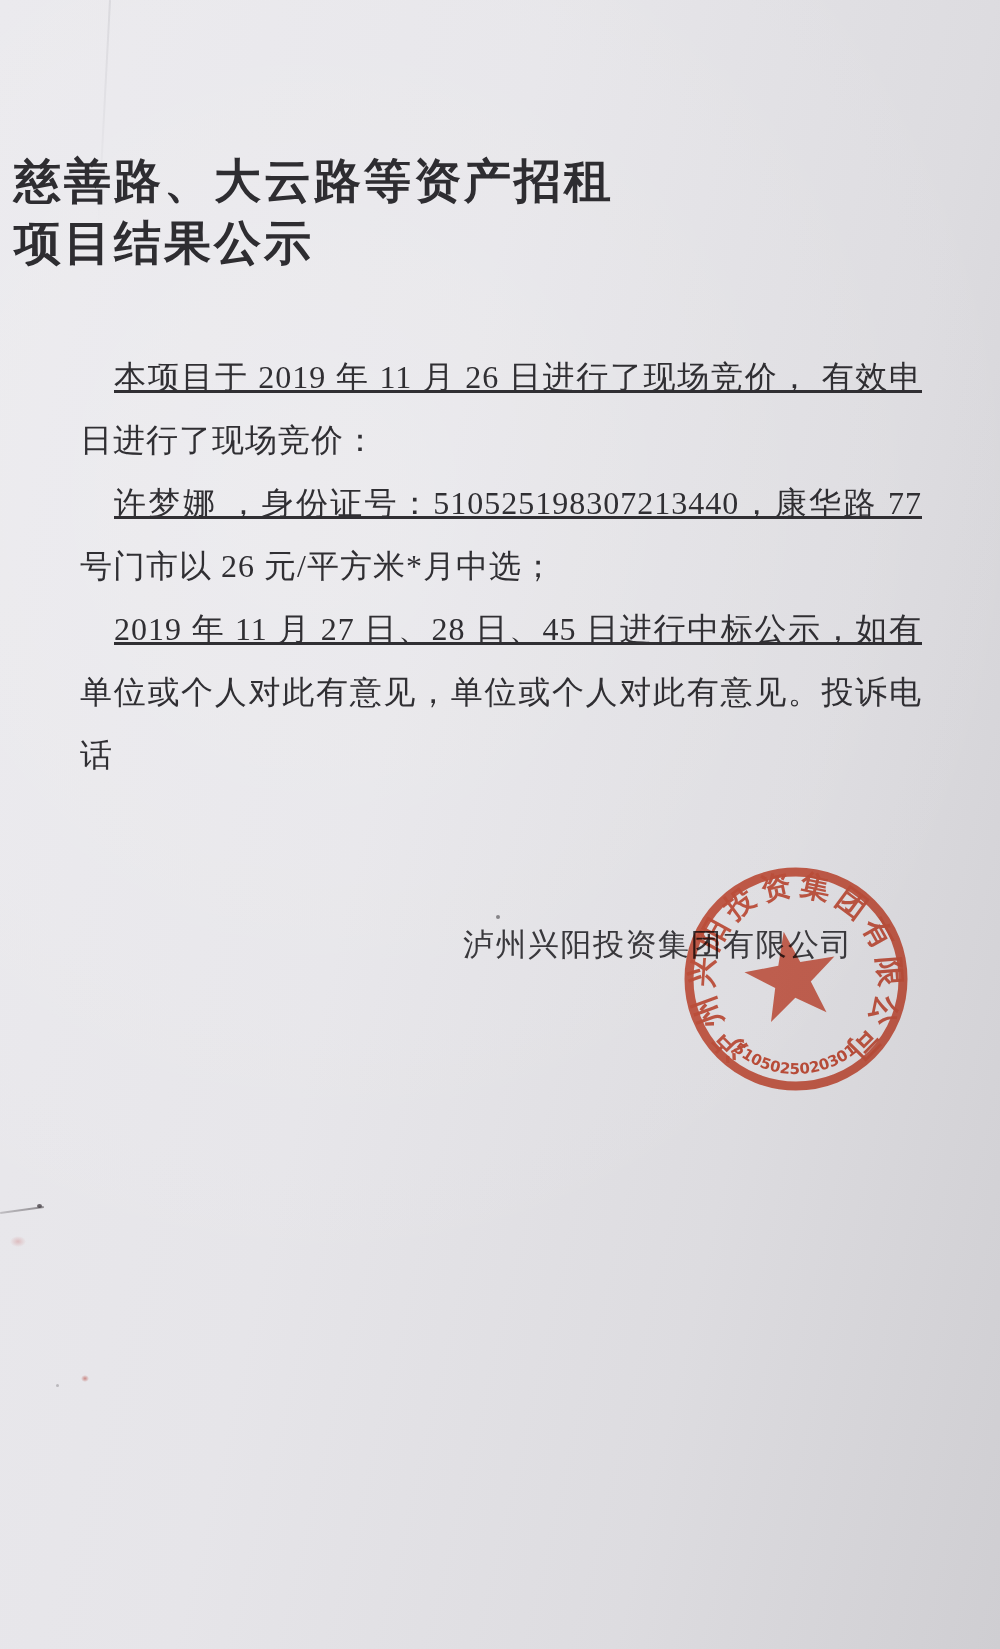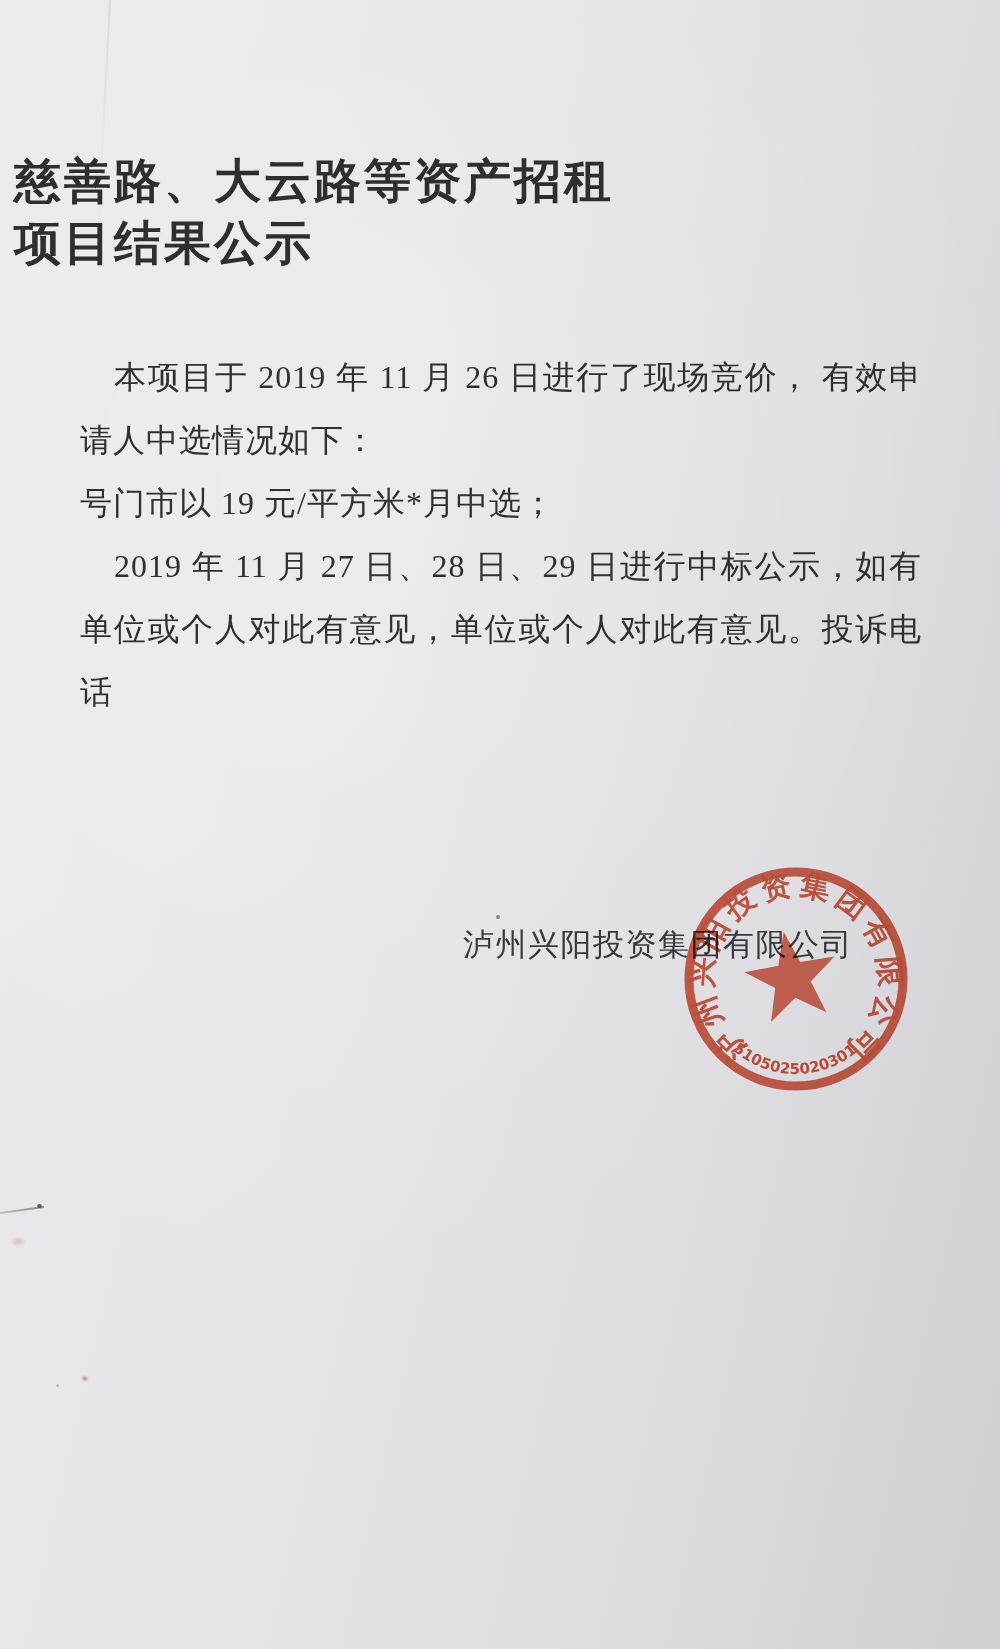--- a/index.html
+++ b/index.html
@@ -21,21 +21,21 @@
   .title{
     position:absolute;left:0;top:150px;width:990px;margin:0;
     text-align:left;font-size:47px;font-weight:700;color:#2e2d31;
     letter-spacing:3px;line-height:62px;padding-left:14px;
   }
   .bodytext{
     position:absolute;left:80px;top:346px;width:842px;
     font-size:32px;color:#302f33;line-height:63px;letter-spacing:1px;
   }
   .ln{margin:0;}
-  .ln.indent{text-indent:34px;}
+  .ln.indent{text-indent:34px;text-decoration:underline;}
   .ln.fill{text-align:justify;text-align-last:justify;}
   .sig-company{
     position:absolute;left:463px;top:924px;
     font-size:31px;color:#39383c;letter-spacing:1.5px;white-space:nowrap;
   }
   .sig-date{
     position:absolute;left:541px;top:986px;
     font-size:31px;color:#39383c;letter-spacing:1px;white-space:nowrap;
   }
   .stamp{
@@ -86,23 +86,24 @@
 
   <div class="crease"></div>
 
   <h1 class="title">
     <div>慈善路、大云路等资产招租</div>
     <div>项目结果公示</div>
   </h1>
 
   <div class="bodytext">
     <p class="ln indent fill">本项目于 2019 年 11 月 26 日进行了现场竞价， 有效申</p>
-    <p class="ln">请人中选情况如下：</p>
-    <p class="ln">号门市以 19 元/平方米*月中选；</p>
-    <p class="ln indent fill">2019 年 11 月 27 日、28 日、29 日进行中标公示，如有</p>
+    <p class="ln">日进行了现场竞价：</p>
+    <p class="ln indent fill">许梦娜 ，身份证号：510525198307213440，康华路 77</p>
+    <p class="ln">号门市以 26 元/平方米*月中选；</p>
+    <p class="ln indent fill">2019 年 11 月 27 日、28 日、45 日进行中标公示，如有</p>
     <p class="ln fill">单位或个人对此有意见，单位或个人对此有意见。投诉电话</p>
   </div>
 
   <div class="sig-company">泸州兴阳投资集团有限公司</div>
 
   <svg class="stamp" viewBox="0 0 260 260" xmlns="http://www.w3.org/2000/svg">
     <defs>
       <path id="ringPath" d="M 81.8 198.8 A 84 84 0 1 1 178.2 198.8"></path>
       <path id="numPath" d="M 65.2 199.5 A 95 95 0 0 0 194.8 199.5"></path>
     </defs>

